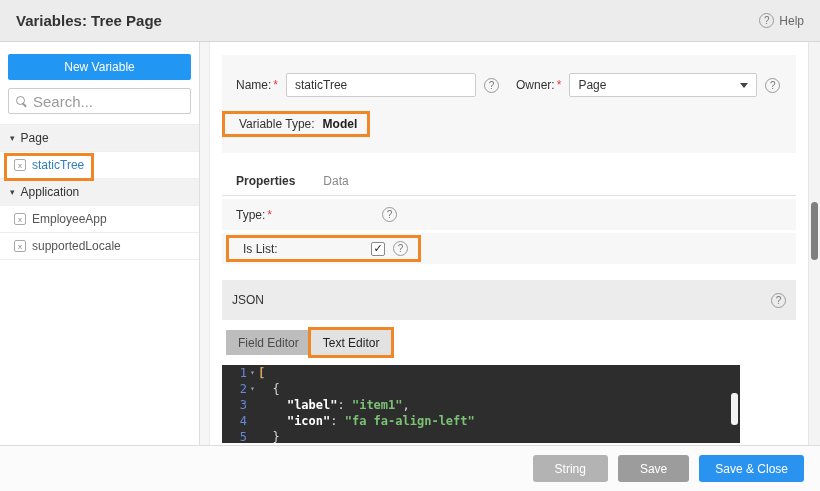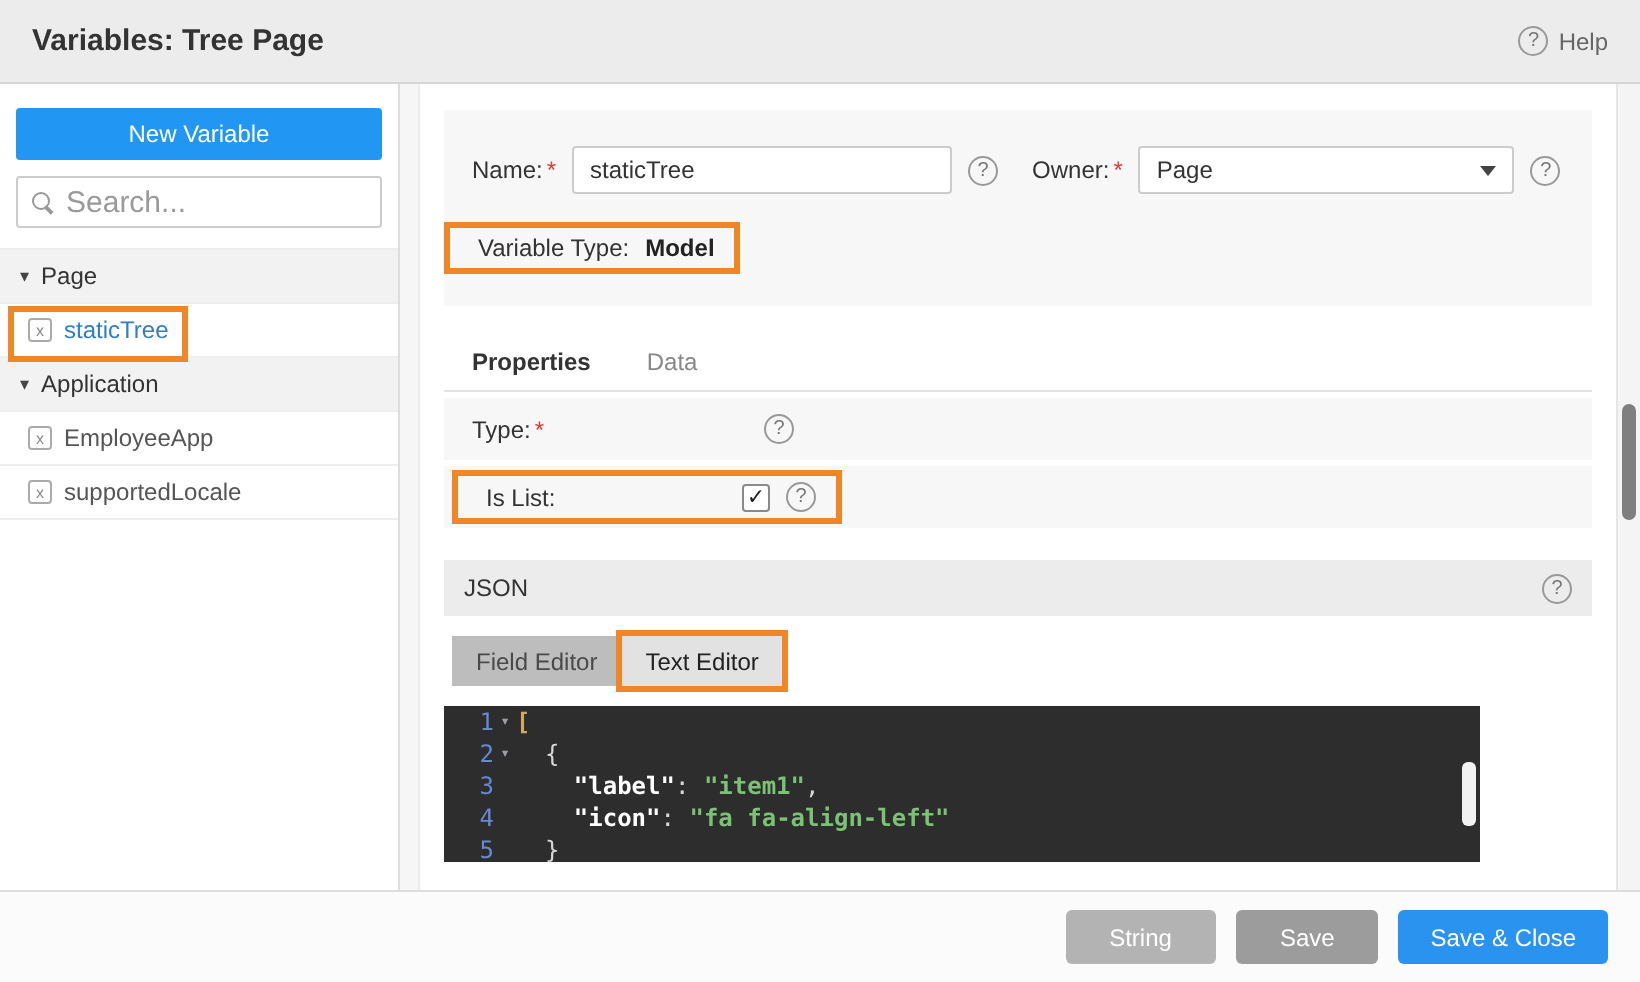--- a/index.html
+++ b/index.html
@@ -62,21 +62,21 @@
 
   .props { margin:0 10px 0 12px; }
   .prop-row { background:#f7f7f7; min-height:31px; display:flex; align-items:center; padding:0 14px; margin-top:3px; }
   .prop-row.no-pad { padding-left:4px; }
   .plabel { width:134px; flex:none; }
   .plabel2 { width:120px; flex:none; }
   .qicon.ml { margin-left:12px; }
   .checkbox { width:14px; height:14px; border:1px solid #8a8a8a; border-radius:2px; background:#fff; display:inline-flex; align-items:center; justify-content:center; font-size:11px; color:#222; cursor:pointer; }
 
   .json { margin:16px 10px 0 12px; }
-  .json-header { height:28px; background:#ececec; display:flex; align-items:center; justify-content:space-between; padding:0 10px; color:#333; }
+  .json-header { height:40px; background:#ececec; display:flex; align-items:center; justify-content:space-between; padding:0 10px; color:#333; }
   .editor-tabs { display:flex; margin-top:10px; margin-left:4px; }
   .etab { height:25px; padding:0 12px; display:flex; align-items:center; background:#bdbdbd; color:#4a4a4a; cursor:pointer; }
   .etab.active { background:#e2e2e2; color:#222; }
   .etab.annotated { outline:3px solid #f08626; position:relative; z-index:2; }
 
   .editor { margin-top:10px; width:518px; height:78px; background:#2d2d2d; position:relative; overflow:hidden; font-family:"DejaVu Sans Mono","Liberation Mono",monospace; font-size:12px; line-height:16px; }
   .code-line { display:flex; }
   .gutter { width:36px; flex:none; display:flex; align-items:center; justify-content:flex-end; }
   .ln { color:#6787d7; }
   .fold { width:11px; text-align:center; color:#9aa0a6; font-size:8px; }

